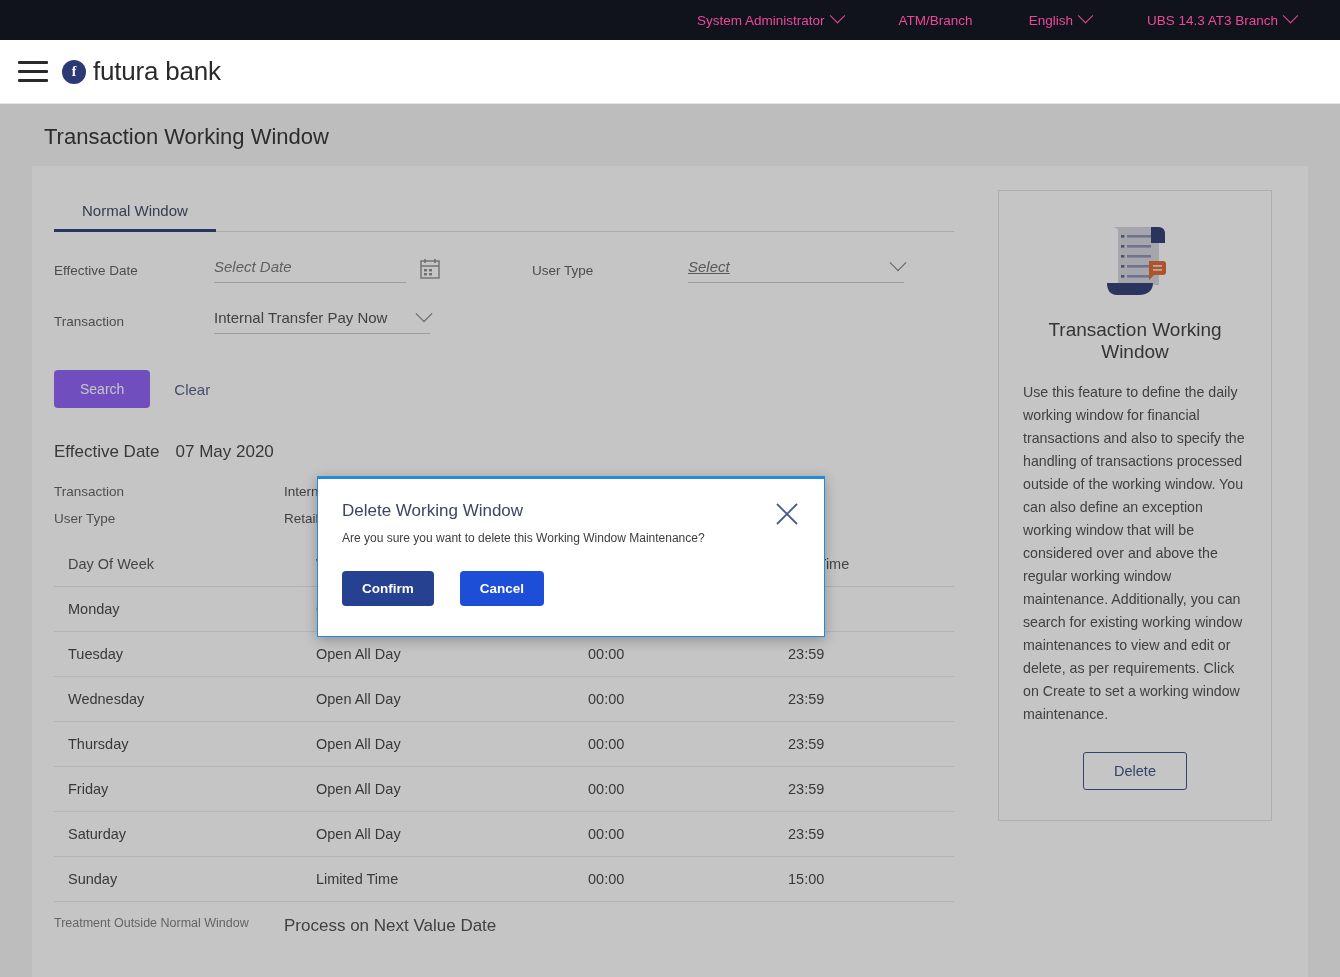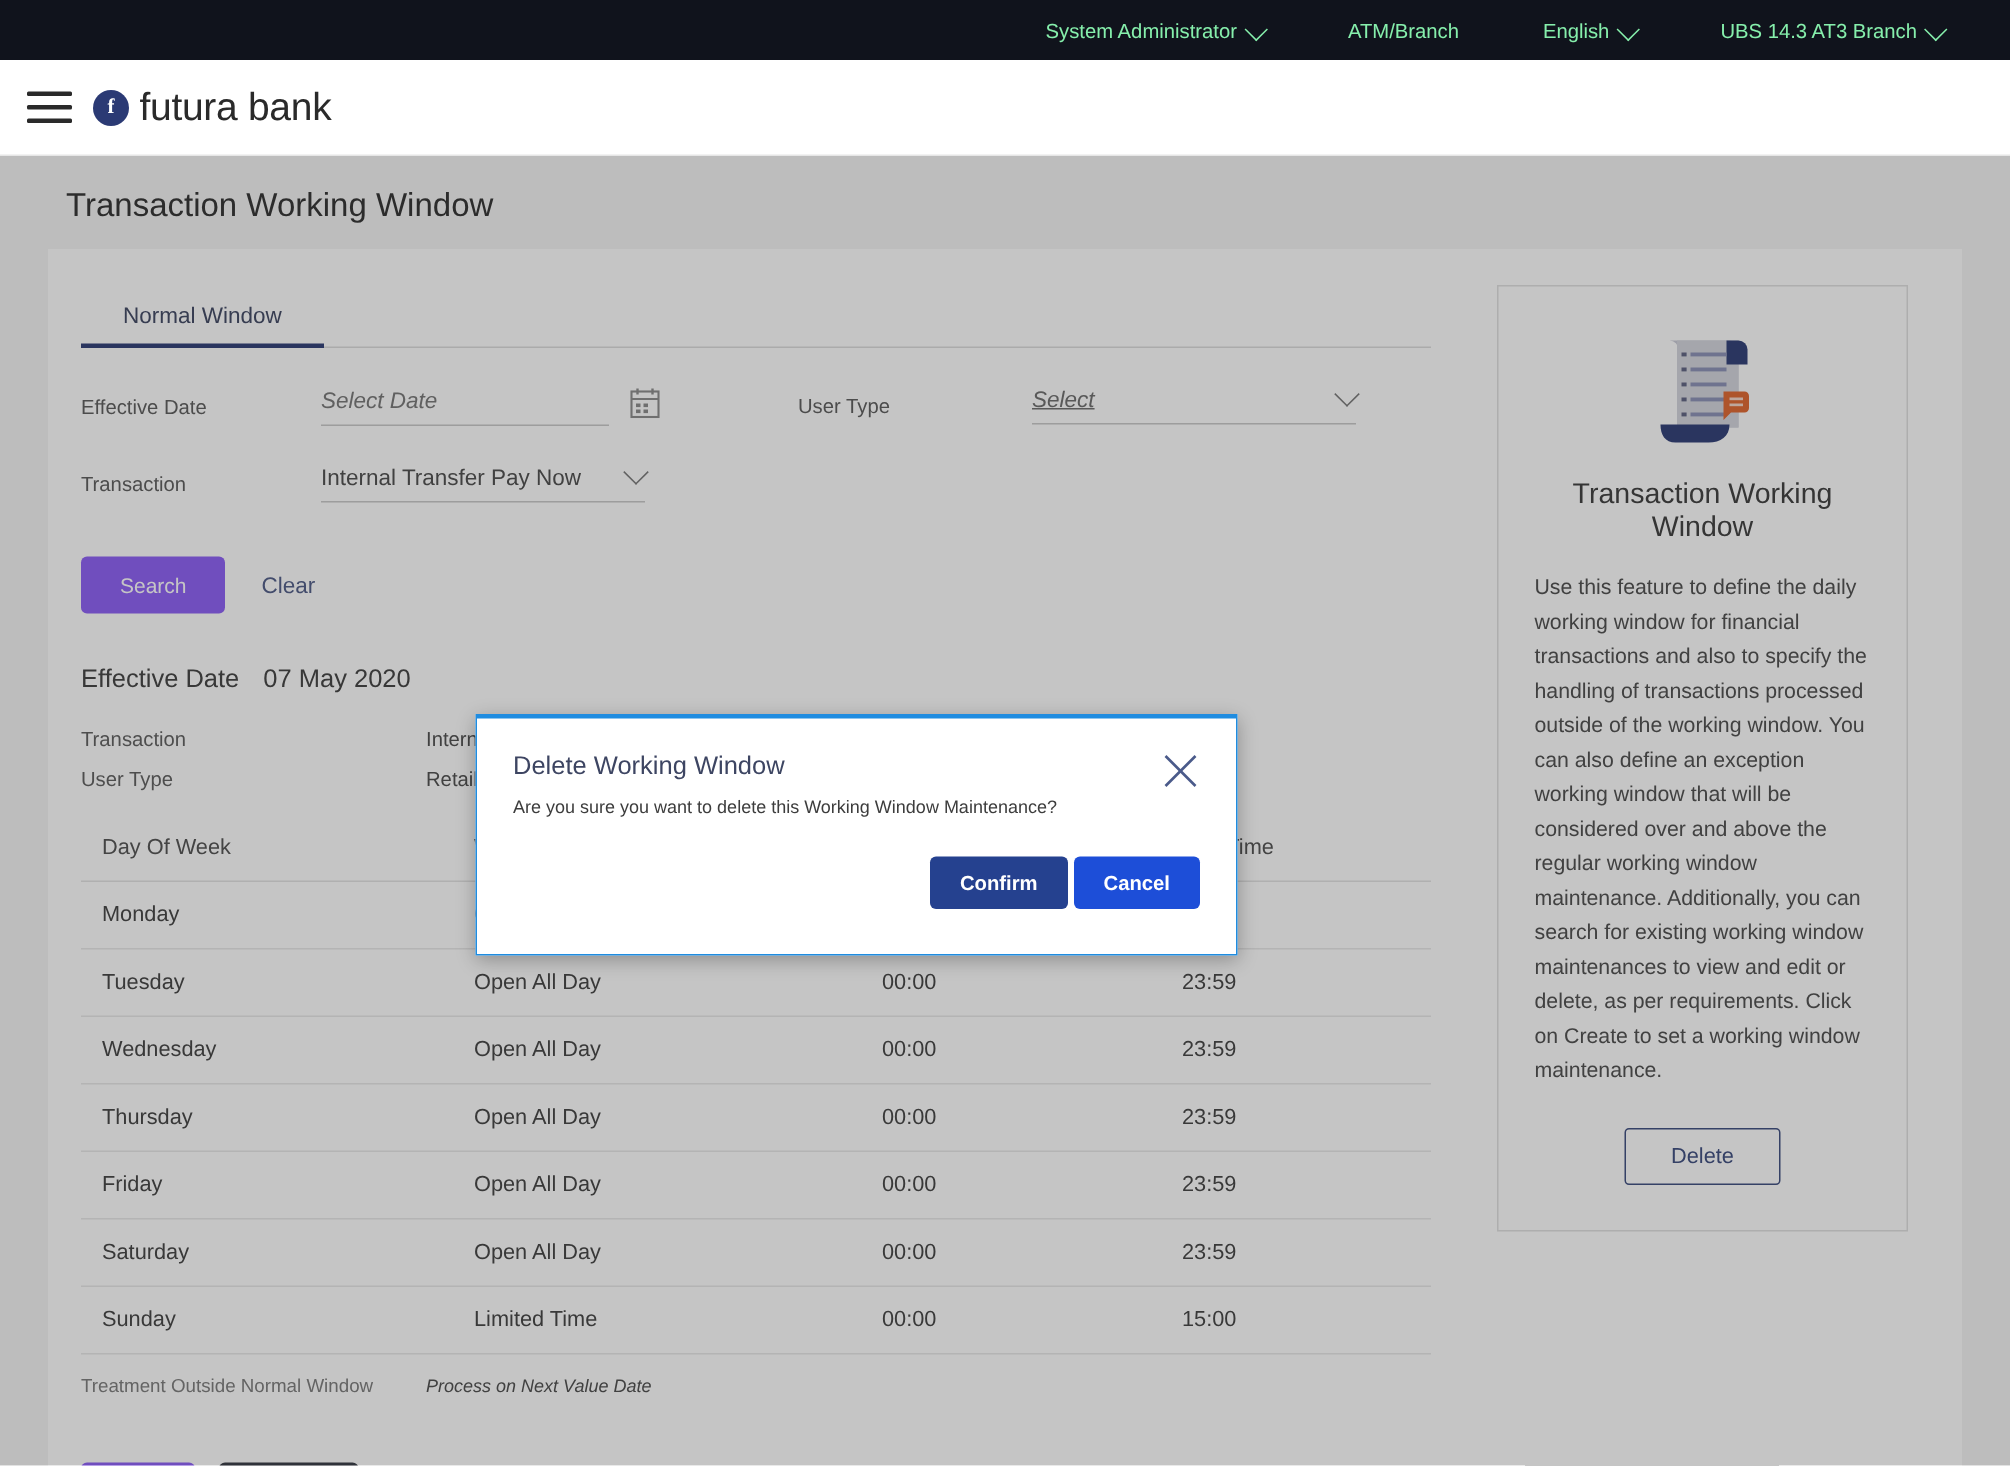--- a/index.html
+++ b/index.html
@@ -16,24 +16,24 @@
     background: #10131c;
     display: flex;
     align-items: center;
     justify-content: flex-end;
     padding-right: 16px;
     gap: 0;
     position: relative;
     z-index: 5;
   }
   .topbar-item {
-    color: #86efac;
+    color: #ec4899;
     font-size: 13.5px;
     display: flex;
-    align-items: flex-end;
+    align-items: flex-start;
     gap: 7px;
     padding: 0 28px;
     white-space: nowrap;
     cursor: pointer;
   }
   .chev {
     display: inline-block;
     width: 11px; height: 11px;
     border-right: 1.6px solid currentColor;
     border-bottom: 1.6px solid currentColor;
@@ -189,21 +189,21 @@
     padding: 14px 0 14px 14px;
     border-bottom: 1px solid #e8e8e8;
   }
   .col-day { width: 248px; }
   .col-type { width: 272px; }
   .col-start { width: 200px; }
   .col-end { width: 180px; }
 
   .treat { display:flex; margin-top: 14px; font-size: 12.5px; }
   .treat .k { width: 230px; color:#7a7a7a; }
-  .treat .v { color:#4a4a4a; font-size: 12px; font-style: italic; }
+  .treat .v { color:#4a4a4a; font-size: 17px; }
 
   .footrow { display:flex; gap: 16px; margin-top: 44px; padding-bottom: 30px; }
 
   
   .info-panel {
     border: 1px solid #e0e0e0;
     background: #fff;
     padding: 28px 24px 30px 24px;
     text-align: center;
   }
@@ -229,21 +229,21 @@
     border: 1px solid #1f8ce0;
     border-top: 3px solid #1f8ce0;
     box-shadow: 0 3px 12px rgba(0,0,0,0.28);
     z-index: 60;
     padding: 22px 24px 30px 24px;
   }
   .modal-head { display:flex; align-items:flex-start; justify-content:space-between; }
   .modal-title { font-size: 17px; color:#3d4562; }
   .modal-close { cursor:pointer; }
   .modal-msg { font-size: 12px; color:#3d3d3d; margin-top: 4px; }
-  .modal-btns { display:flex; gap: 4px; margin-top: 26px; justify-content: flex-end; }
+  .modal-btns { display:flex; gap: 26px; margin-top: 26px; }
   .modal-btns .btn { font-size: 13.5px; padding: 10px 20px; font-weight: bold; }
   .modal-btn-confirm { background:#25418f; color:#fff; }
   .modal-btn-cancel { background:#1d4ed8; color:#fff; }
 </style>
 </head>
 <body>
 
 <div class="topbar">
   <div class="topbar-item">
     <span>System Administrator</span>

